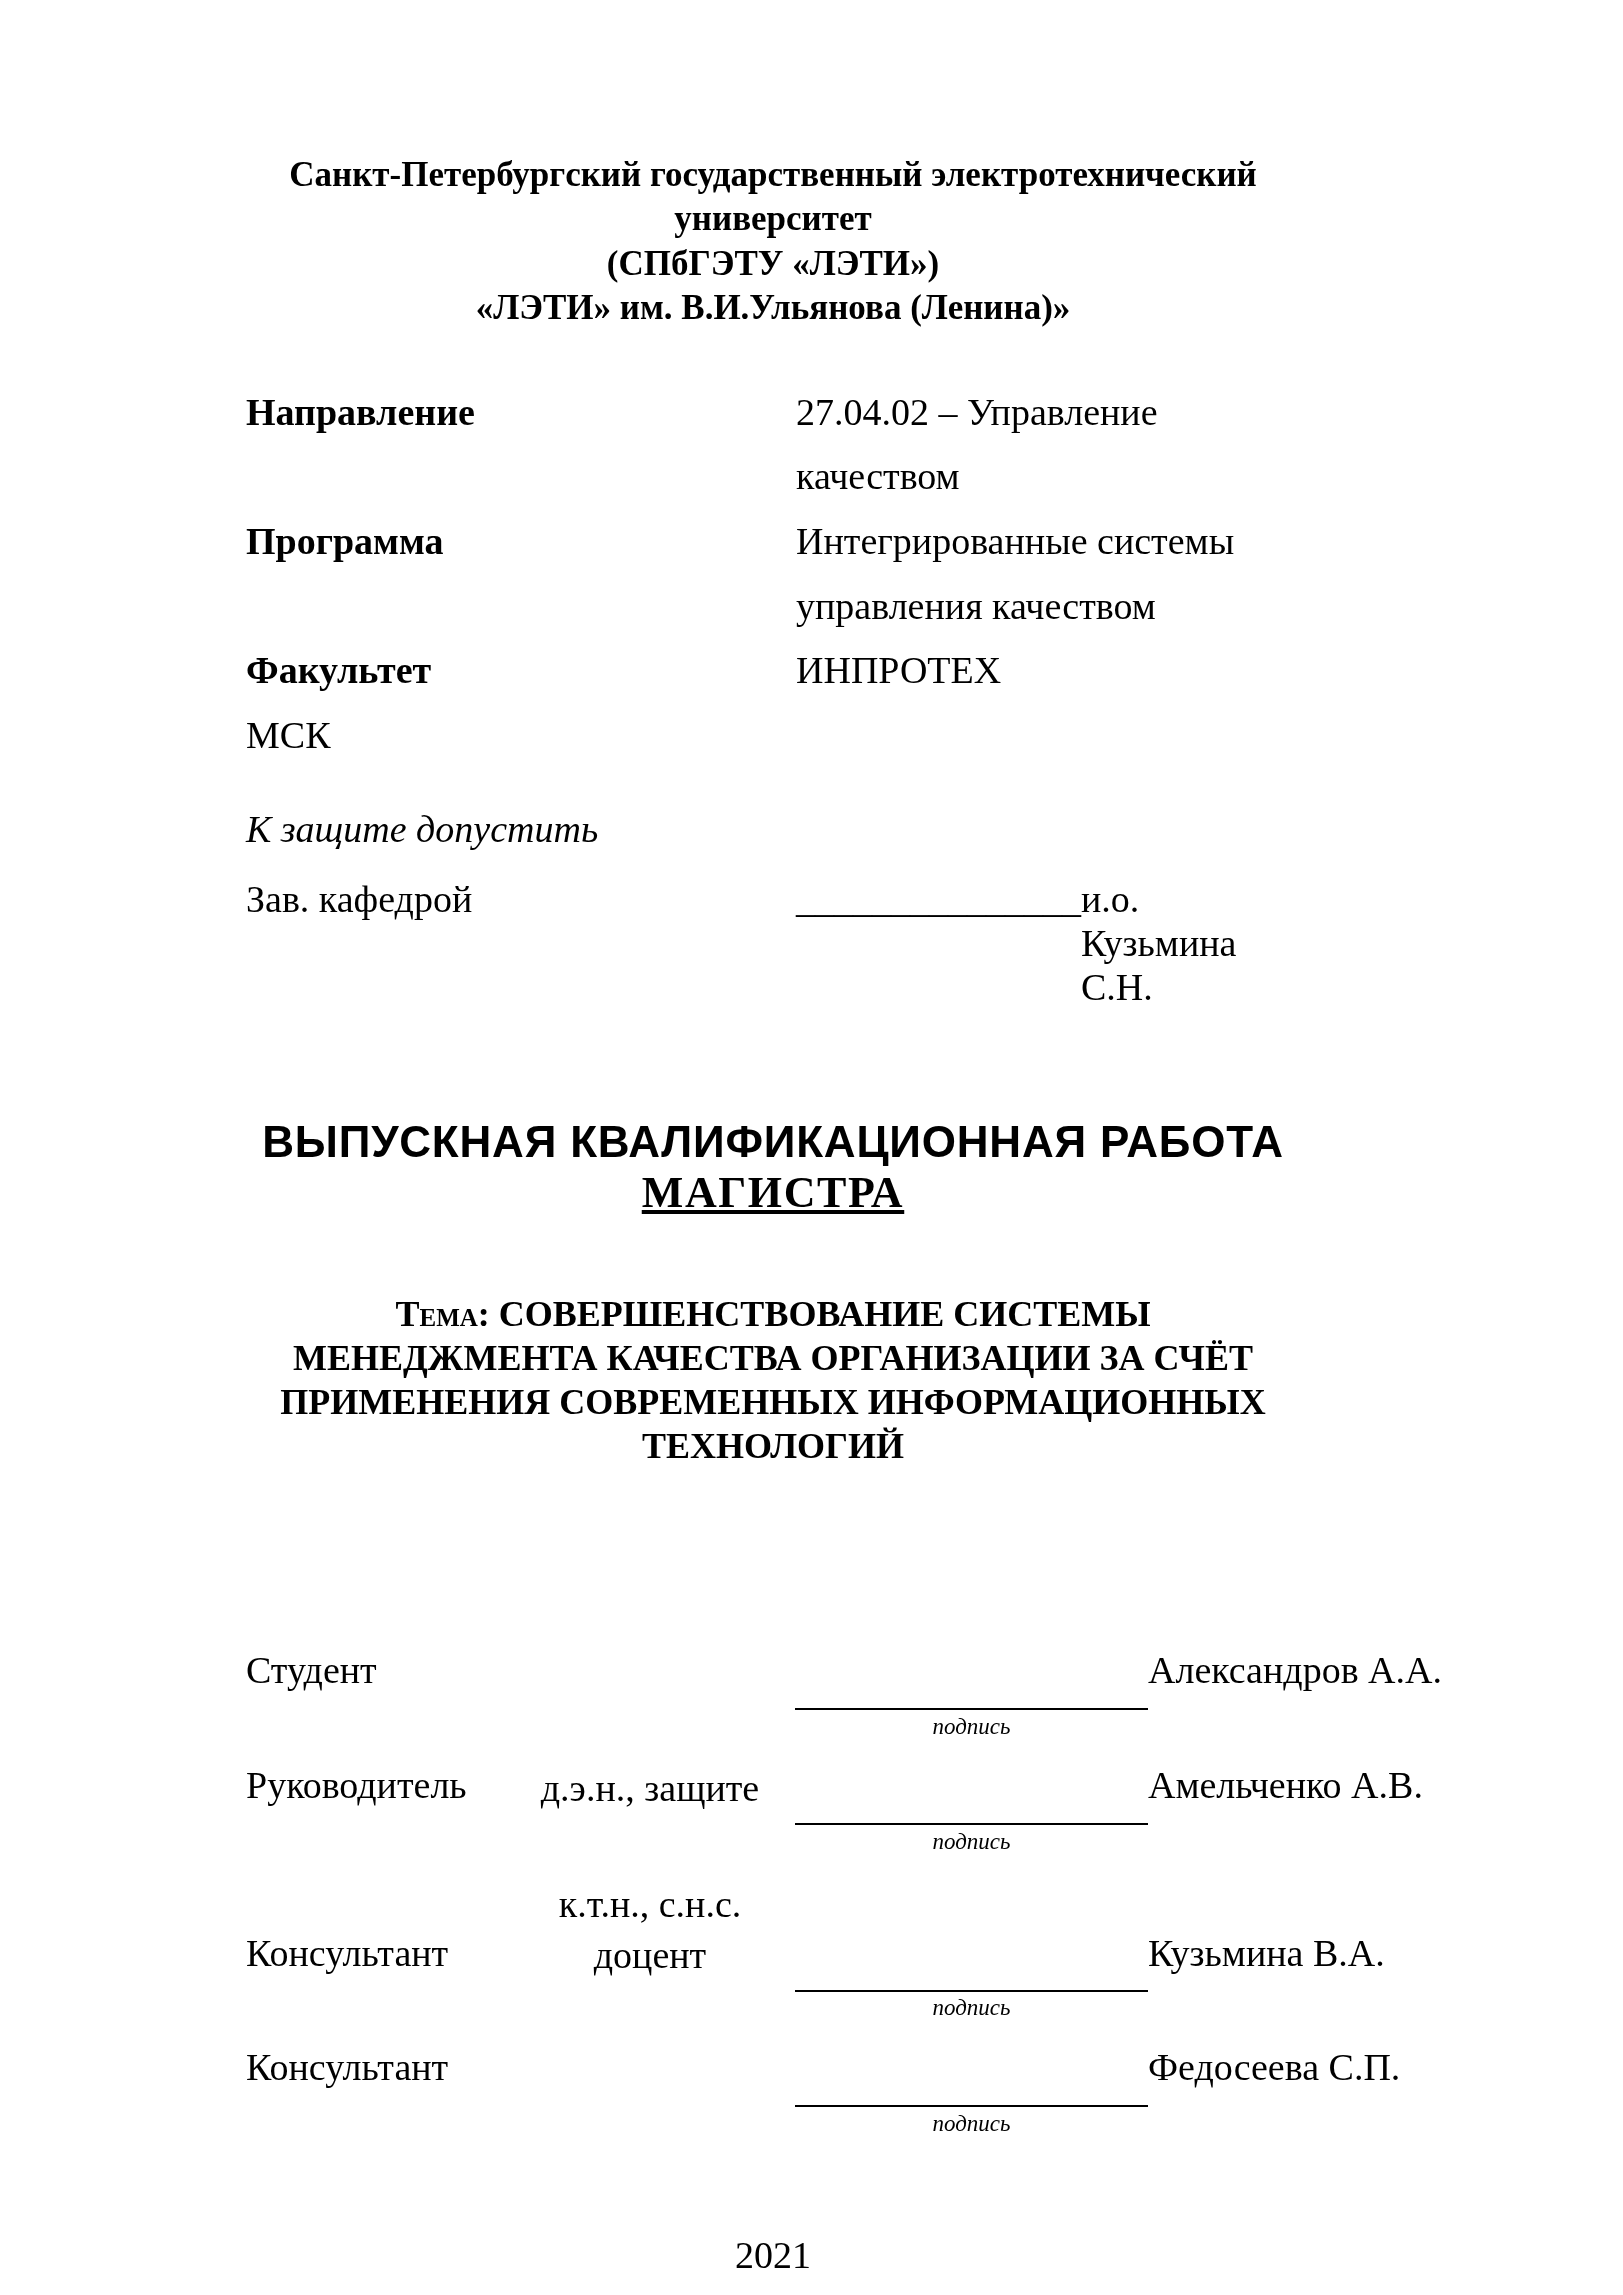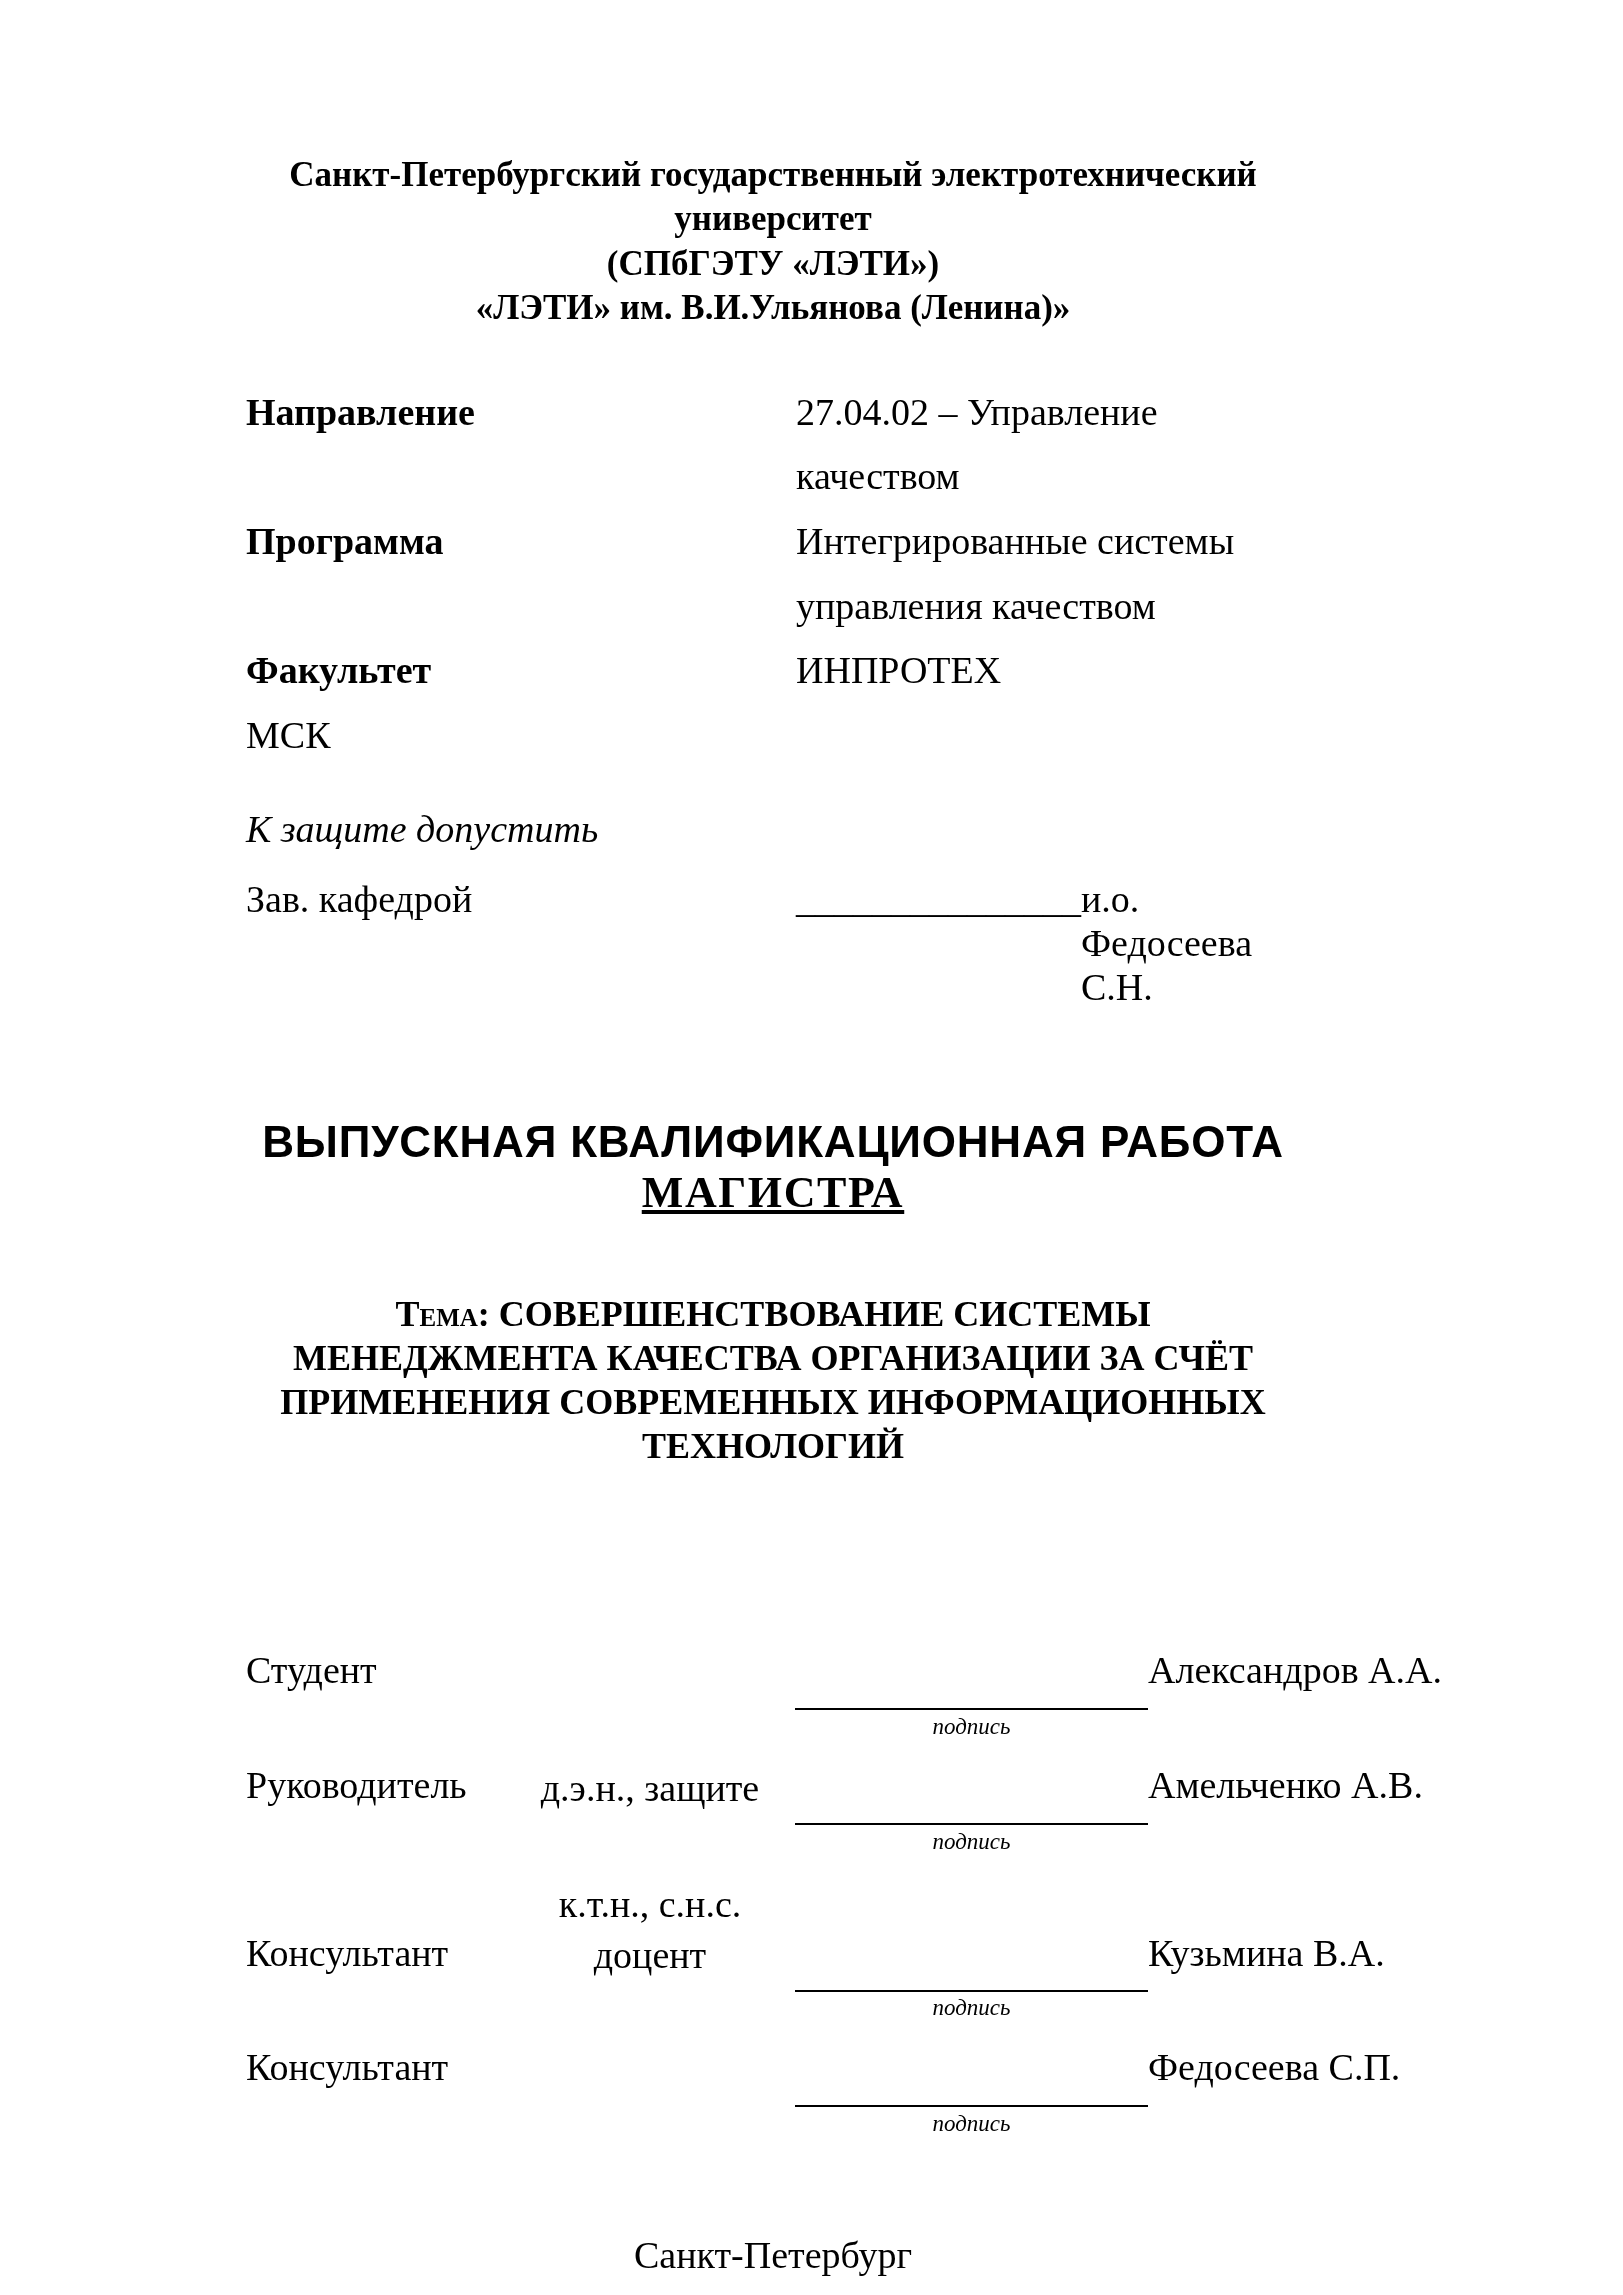--- a/index.html
+++ b/index.html
@@ -62,21 +62,21 @@
     <div class="info-label">Факультет</div>
     <div class="info-value">ИНПРОТЕХ</div>
     <div class="info-value">МСК</div>
   </div>
 
   <div class="permit">К защите допустить</div>
 
   <div class="head-row">
     <span class="head-role">Зав. кафедрой</span>
     <span class="head-underscores">_______________</span>
-    <span class="head-name">и.о. Федосеева С.Н.</span>
+    <span class="head-name">и.о. Кузьмина С.Н.</span>
   </div>
 
   <div class="work-title1">ВЫПУСКНАЯ КВАЛИФИКАЦИОННАЯ РАБОТА</div>
   <div class="work-title2">МАГИСТРА</div>
 
   <div class="theme">
     <span class="theme-label">Тема:</span>
     <span>СОВЕРШЕНСТВОВАНИЕ СИСТЕМЫ МЕНЕДЖМЕНТА КАЧЕСТВА ОРГАНИЗАЦИИ ЗА СЧЁТ ПРИМЕНЕНИЯ СОВРЕМЕННЫХ ИНФОРМАЦИОННЫХ ТЕХНОЛОГИЙ</span>
   </div>
 
@@ -121,18 +121,17 @@
       <div class="sig-line-block">
         <div class="sig-line"></div>
         <div class="sig-caption">подпись</div>
       </div>
       <div class="sig-name">Федосеева С.П.</div>
     </div>
 
   </div>
 
   <div class="footer">
-    <div>Санкт-Петербург</div>
     <div>2021</div>
   </div>
 
 </div>
 
 
 </body></html>

